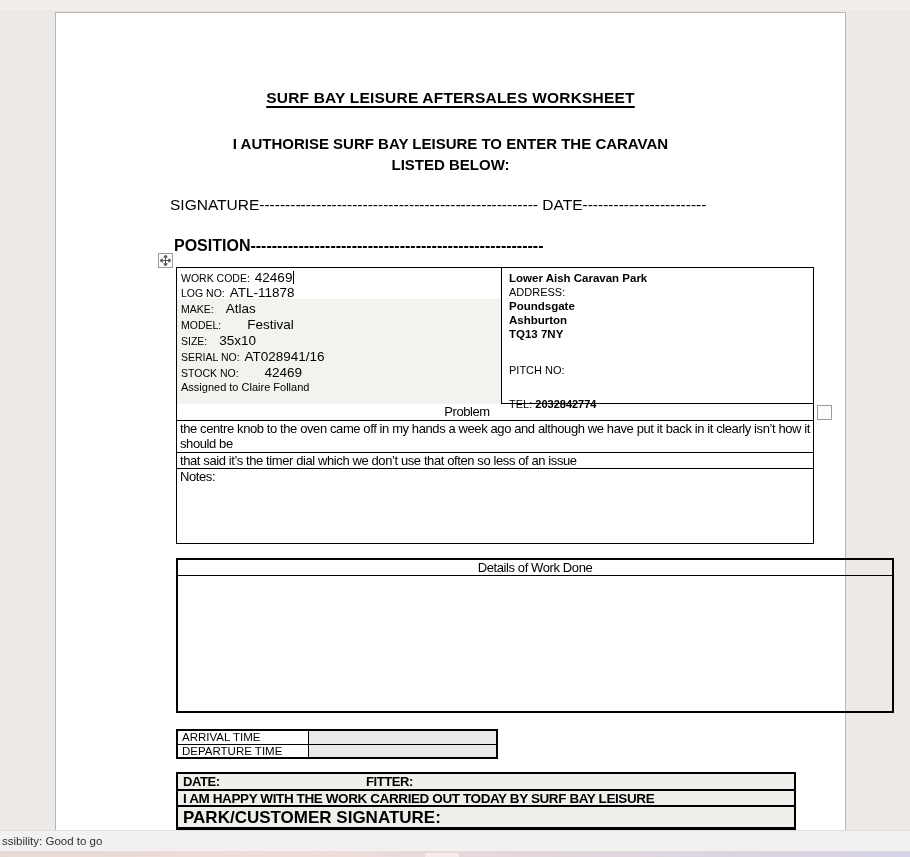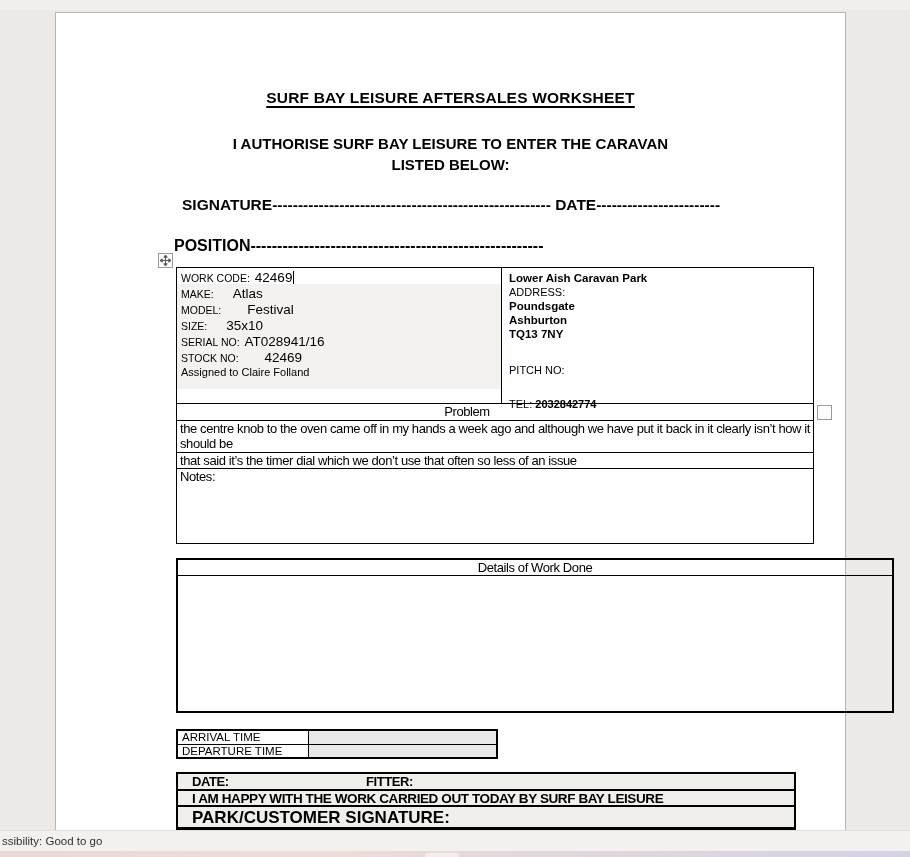--- a/index.html
+++ b/index.html
@@ -8,40 +8,40 @@
   .screen { position:relative; width:910px; height:857px; background:#ece9e6; }
   .screen::before { content:""; position:absolute; left:0; top:0; width:910px; height:10px; background:#f1eeec; }
   .page { position:absolute; left:55px; top:12px; width:791px; height:820px; background:#ffffff; border:1px solid #b7b4b1; }
 
   
   .title { position:absolute; left:0; top:76px; width:100%; text-align:center;
            font-size:15.5px; font-weight:bold; letter-spacing:.2px;
            text-decoration:underline; text-decoration-thickness:1.5px; text-underline-offset:3px; }
   .auth  { position:absolute; left:0; top:120px; width:100%; text-align:center;
            font-size:15px; font-weight:bold; line-height:21px; }
-  .sigline { position:absolute; left:126px; top:183px; font-size:15.5px; font-weight:bold; white-space:nowrap; }
+  .sigline { position:absolute; left:114px; top:183px; font-size:15.5px; font-weight:normal; white-space:nowrap; }
   .posline { position:absolute; left:118px; top:224px; font-size:16px; font-weight:bold; white-space:nowrap; }
 
   
   .movehandle { position:absolute; left:102px; top:240px; width:15px; height:15px; background:#fbfbfb;
                 border:1px solid #9a9a9a; display:flex; align-items:center; justify-content:center; }
   .movehandle svg { display:block; }
   .resizehandle { position:absolute; left:761px; top:392px; width:15px; height:15px;
                   background:#fdfdfd; border:1px solid #9a9a9a; }
 
   
   .t1 { position:absolute; left:120px; top:254px; width:638px; height:137px;
         border:1px solid #000; display:flex; }
   .t1-left  { width:325px; height:100%; border-right:1px solid #000; padding:1px 0 0 0; }
   .t1-right { flex:1; padding:3px 0 0 7px; }
   .ln  { height:15px; line-height:15px; padding-left:4px; white-space:nowrap; }
   .ln2 { height:16px; line-height:16px; padding-left:4px; white-space:nowrap; }
   .lbl { font-size:10.5px; }
   .val { font-size:13.5px; margin-left:5px; }
-  .val.g2 { margin-left:19px; }
+  .val.g2 { margin-left:12px; }
   .val.g1 { margin-left:26px; }
   .shade { background:#f3f2ef; height:105px; padding-top:1px; }
   .assigned { font-size:11px; height:14px; line-height:14px; padding-left:4px; }
   .rln { font-size:11px; height:14px; line-height:14px; }
   .rln.b, .bold { font-weight:bold; }
   .rln.b { font-size:11.5px; }
   .sp22 { height:22px; } .sp20 { height:20px; }
   .caret { display:inline-block; width:1px; height:13px; background:#000; margin-left:1px; vertical-align:-2px; }
 
   
@@ -60,21 +60,21 @@
 
   
   .atbl { position:absolute; left:120px; top:716px; width:322px; border:2px solid #000; font-size:11.5px; }
   .arow { display:flex; height:13px; line-height:13px; }
   .arow + .arow { border-top:1px solid #000; }
   .acell-l { width:131px; padding-left:4px; border-right:1px solid #000; }
   .acell-v { flex:1; background:#e9e9e9; }
 
   
   .stbl { position:absolute; left:120px; top:759px; width:620px; border:2px solid #000; border-bottom-width:3px; }
-  .srow { background:#f0efec; padding-left:14px; }
+  .srow { background:#f0efec; padding-left:5px; }
   .srow1 { height:15px; line-height:15px; font-size:13px; font-weight:bold; position:relative; }
   .fitter { position:absolute; left:188px; top:0; }
   .srow2 { height:16px; line-height:16px; font-size:13.5px; font-weight:bold; border-top:2px solid #000; }
   .srow3 { height:22px; line-height:22px; font-size:17px; font-weight:bold; border-top:2px solid #000; }
 
   
   .statusbar { position:absolute; left:0; top:830px; width:910px; height:21px; background:#f2f1ef;
                border-top:1px solid #e1dfdd; font-size:11.5px; color:#323130; line-height:20px; padding-left:2px; }
   .taskstrip { position:absolute; left:0; top:851px; width:910px; height:6px;
                background:linear-gradient(90deg,#e9d9d5 0%,#eedcd8 35%,#e0d6dd 65%,#d6d2e5 100%); }
@@ -107,20 +107,23 @@
           <path d="M0 5.5 L2.2 3.8 L2.2 7.2 Z"></path>
           <path d="M11 5.5 L8.8 3.8 L8.8 7.2 Z"></path>
         </g>
       </svg>
     </div>
 
     <div class="t1">
       <div class="t1-left">
         <div class="ln">
           <span class="lbl">WORK CODE:</span><span class="val">42469</span><span class="caret"></span>
+        </div>
+        <div class="ln">
+          <span class="lbl">LOG NO:</span><span class="val">ATL-11878</span>
         </div>
         <div class="shade">
           <div class="ln2">
             <span class="lbl">MAKE:</span><span class="val g2">Atlas</span>
           </div>
           <div class="ln2">
             <span class="lbl">MODEL:</span><span class="val g1">Festival</span>
           </div>
           <div class="ln2">
             <span class="lbl">SIZE:</span><span class="val g2">35x10</span>

